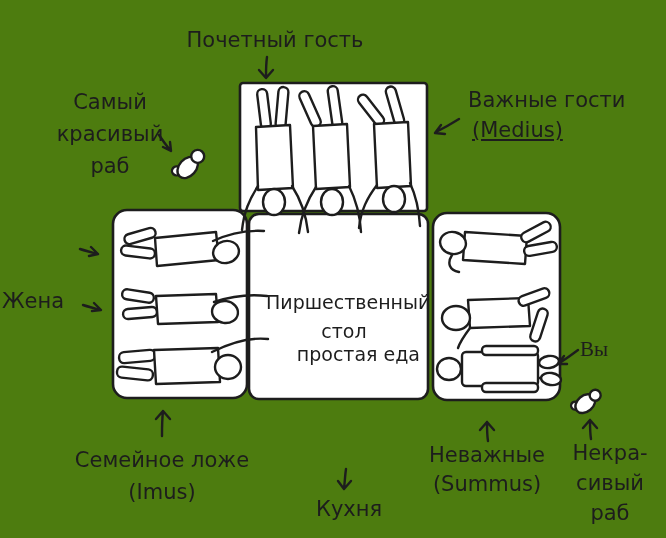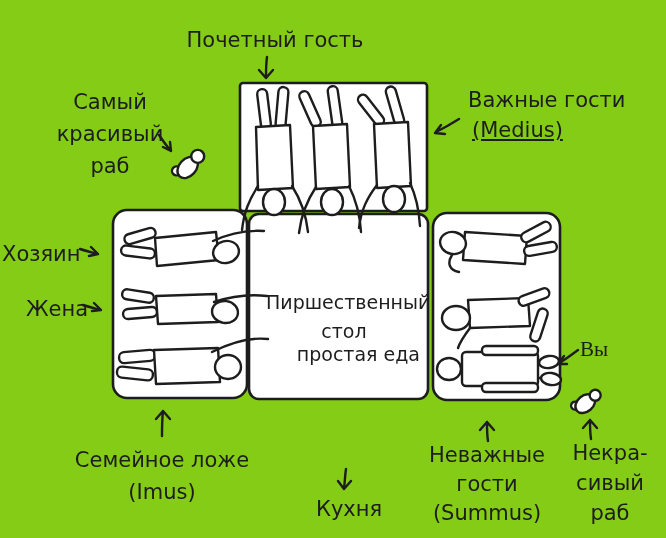--- a/index.html
+++ b/index.html
@@ -1,17 +1,17 @@
 <!DOCTYPE html>
 <html><head>
 <meta charset="utf-8">
 <style>
   html,body{margin:0;padding:0;background:#ffffff;}
   .stage{
-    position:relative;width:666px;height:538px;background:#84cc16;overflow:hidden;
+    position:relative;width:666px;height:538px;background:#4d7c0f;overflow:hidden;
     font-family:"DejaVu Sans",sans-serif;color:#1d1d1d;
   }
   .stage svg{position:absolute;left:0;top:0;}
   .ink{stroke:#1d1d1d;stroke-width:2.4;fill:none;stroke-linecap:round;stroke-linejoin:round;}
   .fill{stroke:#1d1d1d;stroke-width:2.4;fill:#ffffff;stroke-linecap:round;stroke-linejoin:round;}
   .furn{stroke:#1d1d1d;stroke-width:2.6;fill:#ffffff;stroke-linejoin:round;}
   .label{position:absolute;line-height:31px;font-size:21px;white-space:nowrap;}
   .label.small{font-size:19px;line-height:27px;}
   .center{text-align:center;}
   .right{text-align:right;}
@@ -130,25 +130,22 @@
     <div>Самый</div>
     <div>красивый</div>
     <div>раб</div>
   </div>
 
   <div class="label" style="left:468px;top:85px;line-height:30px;">
     <div>Важные гости</div>
     <div style="padding-left:4px;text-decoration:underline;">(Medius)</div>
   </div>
 
-  <div class="label" style="left:2px;top:239px;">
-    <div>Хозяин</div>
-  </div>
 
-  <div class="label" style="left:2px;top:294px;margin-left:24px;">
+  <div class="label" style="left:2px;top:286px;">
     <div>Жена</div>
   </div>
 
 
   <div class="label small center" style="left:266px;top:288px;width:156px;line-height:29px;">
     <div>Пиршественный</div>
     <div>стол</div>
   </div>
 
   <div class="label small right" style="left:296px;top:341px;width:124px;">
@@ -163,21 +160,20 @@
     <div>Семейное ложе</div>
     <div>(Imus)</div>
   </div>
 
   <div class="label" style="left:316px;top:494px;">
     <div>Кухня</div>
   </div>
 
   <div class="label center" style="left:397px;top:441px;width:180px;line-height:29px;">
     <div>Неважные</div>
-    <div>гости</div>
     <div>(Summus)</div>
   </div>
 
   <div class="label center" style="left:555px;top:438px;width:110px;line-height:30px;">
     <div>Некра-</div>
     <div>сивый</div>
     <div>раб</div>
   </div>
 
 </div>

